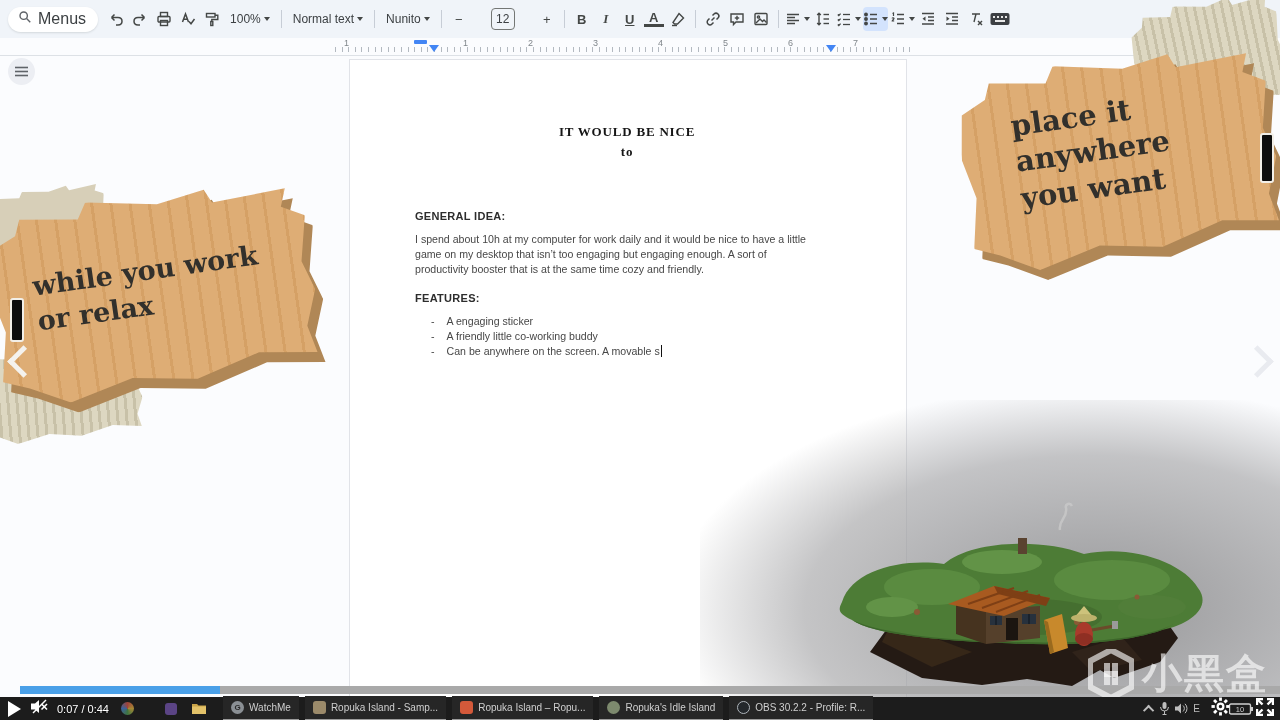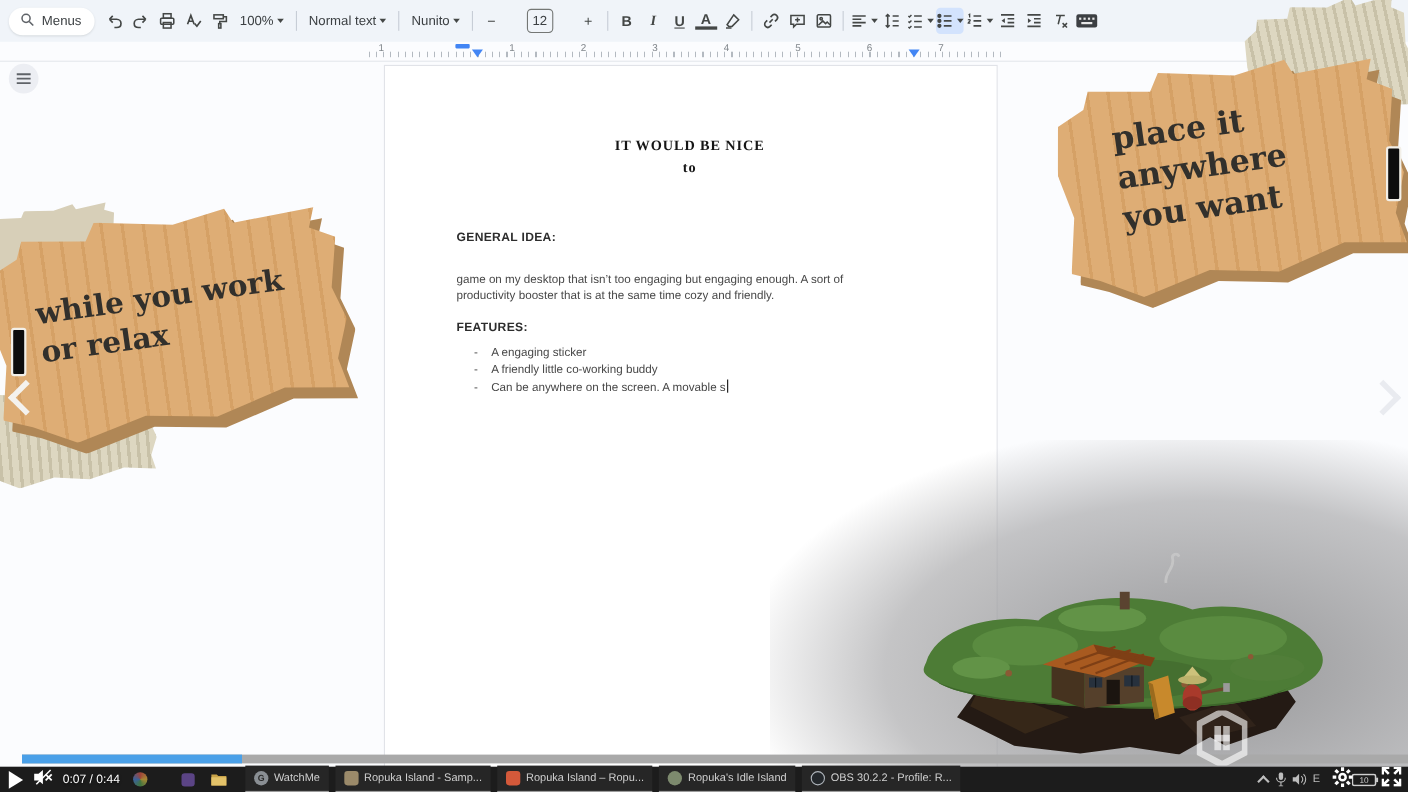--- a/index.html
+++ b/index.html
@@ -1,19 +1,19 @@
 <!DOCTYPE html>
 <html><head>
 <meta charset="utf-8">
 <style>
   html,body{margin:0;padding:0;background:#fff;}
   #screen{position:relative;width:1280px;height:720px;overflow:hidden;background:#fbfcfe;font-family:"Liberation Sans",sans-serif;}
   
   #toolbar{position:absolute;left:0;top:0;width:1280px;height:38px;background:#f0f4f9;display:flex;align-items:center;z-index:3;}
-  .pill{display:flex;align-items:center;gap:6px;background:#fff;border-radius:14px;height:25px;padding:0 12px 0 10px;margin-left:8px;box-shadow:0 1px 2px rgba(60,64,67,.15);color:#3c4043;font-size:12px;}
+  .pill{display:flex;align-items:center;gap:6px;background:#fff;border-radius:14px;height:25px;padding:0 12px 0 10px;margin-left:8px;box-shadow:0 1px 2px rgba(60,64,67,.15);color:#3c4043;font-size:16px;}
   .tbtn{display:flex;align-items:center;justify-content:center;min-width:22px;height:24px;border-radius:4px;margin:0 1px;color:#444746;}
   .tbtn svg{display:block;}
   .tbtn.active{background:#d3e3fd;}
   .caret{width:0;height:0;border-left:3.5px solid transparent;border-right:3.5px solid transparent;border-top:4px solid #444746;margin-left:3px;}
   .tdiv{width:1px;height:18px;background:#c7cdd6;margin:0 5px;}
   .tsel{display:flex;align-items:center;font-size:12px;color:#3c4043;padding:0 6px;height:24px;border-radius:4px;}
   .fontsize-box{width:22px;height:20px;border:1px solid #747775;border-radius:4px;font-size:12px;color:#3c4043;display:flex;align-items:center;justify-content:center;margin:0 20px;}
   .fmt{font-size:13px;color:#444746;font-weight:bold;width:20px;text-align:center;}
   #mode-area{position:absolute;right:8px;top:6px;display:flex;align-items:center;z-index:3;color:#444746;font-size:12.5px;}
   
@@ -290,20 +290,21 @@
         <line x1="0" y1="1.5" x2="13" y2="1.5"></line>
         <line x1="0" y1="5.5" x2="13" y2="5.5"></line>
         <line x1="0" y1="9.5" x2="13" y2="9.5"></line>
       </svg>
   </div>
 
   <div id="page"></div>
   <div class="doc-title" style="top:124px">IT WOULD BE NICE</div>
   <div class="doc-title" style="top:144px">to</div>
   <div class="doc-h" style="top:210px">GENERAL IDEA:</div>
+  <div class="doc-line" style="top:233px">I spend about 10h at my computer for work daily and it would be nice to have a little</div>
   <div class="doc-line" style="top:248px">game on my desktop that isn’t too engaging but engaging enough. A sort of</div>
   <div class="doc-line" style="top:263px">productivity booster that is at the same time cozy and friendly.</div>
   <div class="doc-h" style="top:292px">FEATURES:</div>
   <div class="doc-bullet" style="top:315px"><span>-</span><span class="btxt">A engaging sticker</span></div>
   <div class="doc-bullet" style="top:330px"><span>-</span><span class="btxt">A friendly little co-working buddy</span></div>
   <div class="doc-bullet" style="top:345px"><span>-</span><span class="btxt">Can be anywhere on the screen. A movable s</span><span id="cursor"></span></div>
 
   <div id="island-shadow"></div>
   <svg id="island" viewBox="0 0 400 185">
     <path d="M70 120 L48 150 L100 176 L160 183 L205 177 L250 184 L278 168 L292 176 L338 160 L356 136 L342 116 Z" fill="#241a14"></path>
@@ -369,20 +370,21 @@
     <div class="sticker-text" style="left:60px;top:66px;width:200px;font-size:29px;line-height:1.25;transform:rotate(-8deg)">place it anywhere you want</div>
   </div>
 
   <div id="watermark">
     <svg width="46" height="50" viewBox="0 0 46 50">
       <path d="M23 1 L44 12 V38 L23 49 L2 38 V12 Z" fill="none" stroke="rgba(255,255,255,.62)" stroke-width="6"></path>
       <rect x="16" y="14" width="6" height="22" fill="rgba(255,255,255,.62)"></rect>
       <rect x="24" y="14" width="6" height="22" fill="rgba(255,255,255,.62)"></rect>
       <rect x="16" y="22" width="14" height="6" fill="rgba(255,255,255,.62)"></rect>
     </svg>
+    <span class="wm-text">小黑盒</span>
   </div>
 
   <div id="progress">
     <div id="progress-fill" style="width: 200.34px;"></div>
   </div>
 
   <div id="taskbar">
     <div style="width:118px"></div>
     <span class="tray-ico">
         <span style="width:13px;height:13px;border-radius:50%;background:conic-gradient(#d65346,#e0b53e,#4e9a51,#4a7fd0,#d65346);opacity:.7;display:inline-block"></span>

